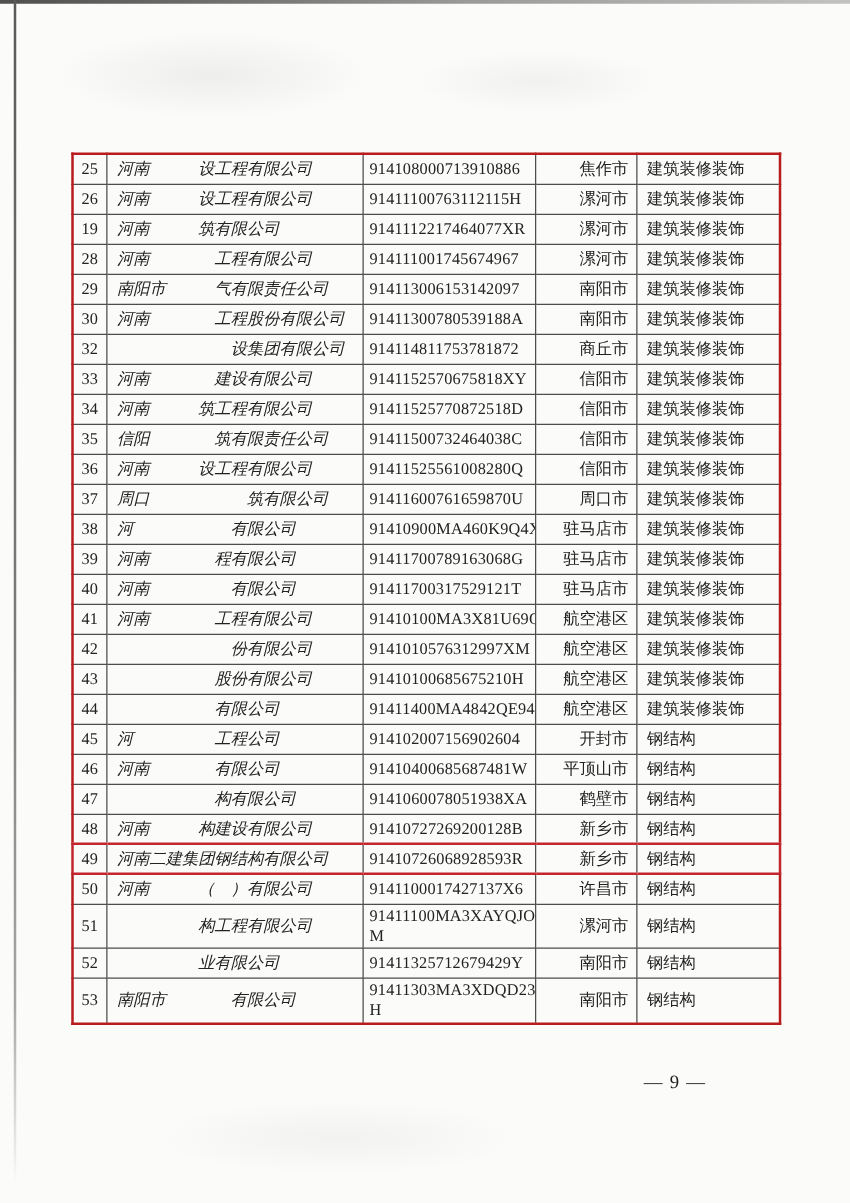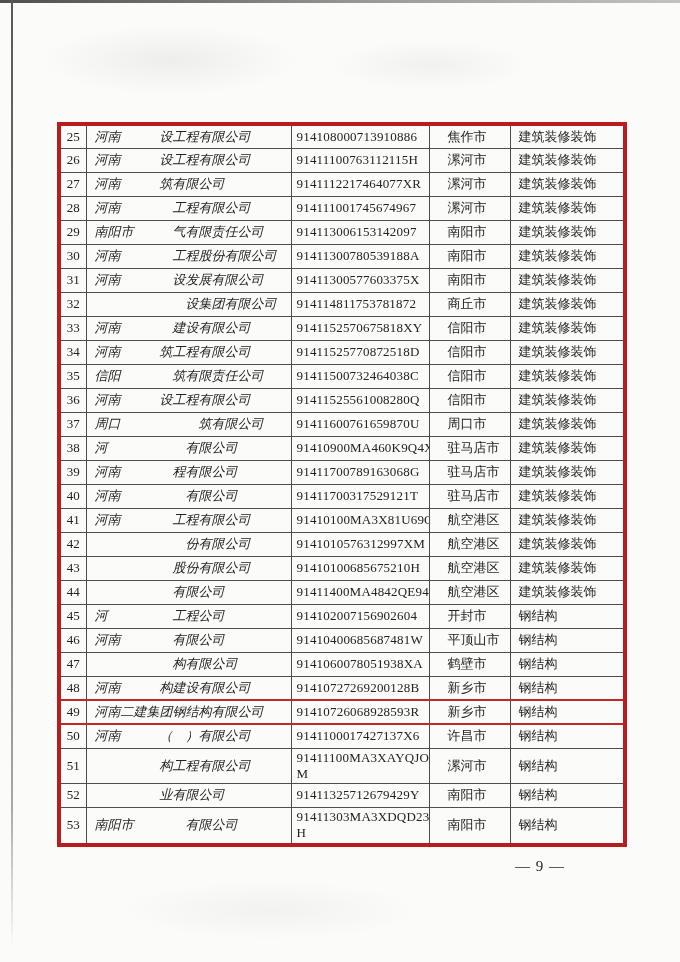--- a/index.html
+++ b/index.html
@@ -27,42 +27,42 @@
     background: radial-gradient(ellipse at center, rgba(120,120,120,0.08), rgba(120,120,120,0) 70%); }
   .smudge.s3 { left: 120px; top: 880px; width: 300px; height: 60px;
     background: radial-gradient(ellipse at center, rgba(120,120,120,0.07), rgba(120,120,120,0) 70%); }
 
   
   table.company-table {
     position: absolute; left: 57px; top: 122px;
     width: 566px;
     border-collapse: collapse;
     table-layout: fixed;
-    border: 4px solid #b91c1c;
+    border: 2px solid #b91c1c;
   }
   td {
     border: 1px solid #4d4d4d;
     height: 24px;
     padding: 1px 6px;
     font-size: 13px;
     color: #222;
     vertical-align: middle;
     line-height: 1.25;
     overflow: hidden;
   }
   td.c-no { text-align: center; padding: 1px 2px; }
   td.c-name { padding-left: 8px; font-style: italic; }
   td.c-code {
     font-size: 13px;
     letter-spacing: 0.2px;
     white-space: pre-line;
     word-break: keep-all;
     padding-left: 5px; padding-right: 3px;
   }
-  td.c-city { padding-left: 18px; }
+  td.c-city { padding-left: 8px; text-align: right; }
   td.c-cat { padding-left: 8px; }
   tr.highlight td { border-top: 2px solid #c1272d; border-bottom: 2px solid #c1272d; }
   tr.highlight td:first-child { border-left: 2px solid #c1272d; margin-top: 37px; }
   tr.highlight td:last-child { border-right: 2px solid #c1272d; }
 
   .page-number {
     position: absolute;
     left: 494px; top: 858px; width: 92px;
     text-align: center;
     font-size: 15px;
@@ -96,21 +96,21 @@
     <td class="c-cat">建筑装修装饰</td>
   </tr>
       <tr>
     <td class="c-no">26</td>
     <td class="c-name">河南　　　设工程有限公司</td>
     <td class="c-code">91411100763112115H</td>
     <td class="c-city">漯河市</td>
     <td class="c-cat">建筑装修装饰</td>
   </tr>
       <tr>
-    <td class="c-no">27</td>
+    <td class="c-no">19</td>
     <td class="c-name">河南　　　筑有限公司</td>
     <td class="c-code">9141112217464077XR</td>
     <td class="c-city">漯河市</td>
     <td class="c-cat">建筑装修装饰</td>
   </tr>
       <tr>
     <td class="c-no">28</td>
     <td class="c-name">河南　　　　工程有限公司</td>
     <td class="c-code">914111001745674967</td>
     <td class="c-city">漯河市</td>
@@ -120,27 +120,20 @@
     <td class="c-no">29</td>
     <td class="c-name">南阳市　　　气有限责任公司</td>
     <td class="c-code">914113006153142097</td>
     <td class="c-city">南阳市</td>
     <td class="c-cat">建筑装修装饰</td>
   </tr>
       <tr>
     <td class="c-no">30</td>
     <td class="c-name">河南　　　　工程股份有限公司</td>
     <td class="c-code">91411300780539188A</td>
-    <td class="c-city">南阳市</td>
-    <td class="c-cat">建筑装修装饰</td>
-  </tr>
-      <tr>
-    <td class="c-no">31</td>
-    <td class="c-name">河南　　　　设发展有限公司</td>
-    <td class="c-code">91411300577603375X</td>
     <td class="c-city">南阳市</td>
     <td class="c-cat">建筑装修装饰</td>
   </tr>
       <tr>
     <td class="c-no">32</td>
     <td class="c-name">　　　　　　　设集团有限公司</td>
     <td class="c-code">914114811753781872</td>
     <td class="c-city">商丘市</td>
     <td class="c-cat">建筑装修装饰</td>
   </tr>

